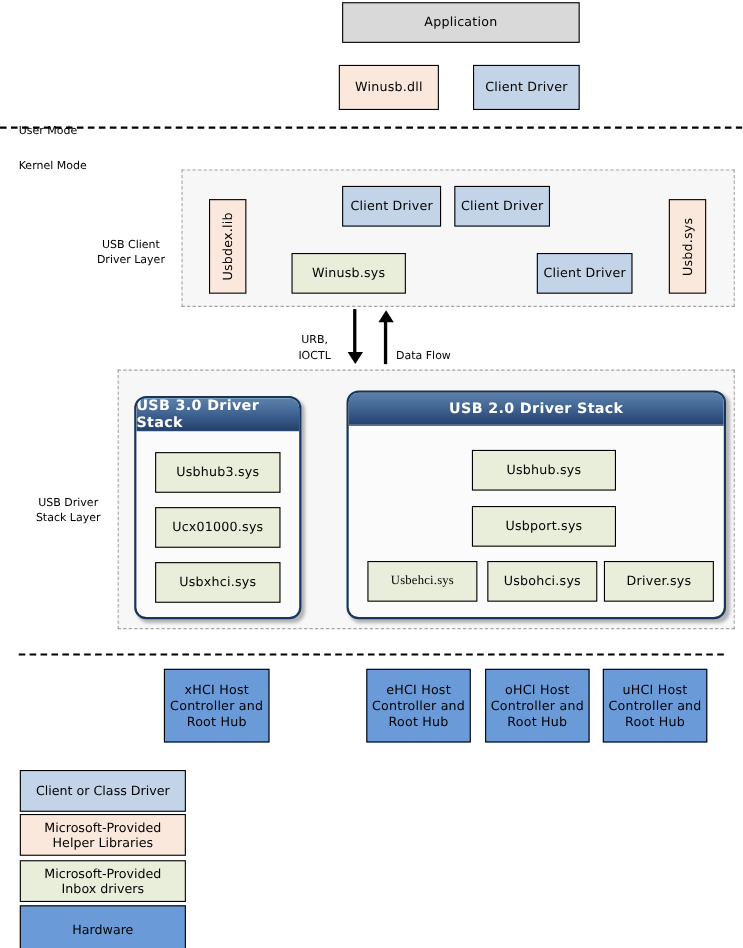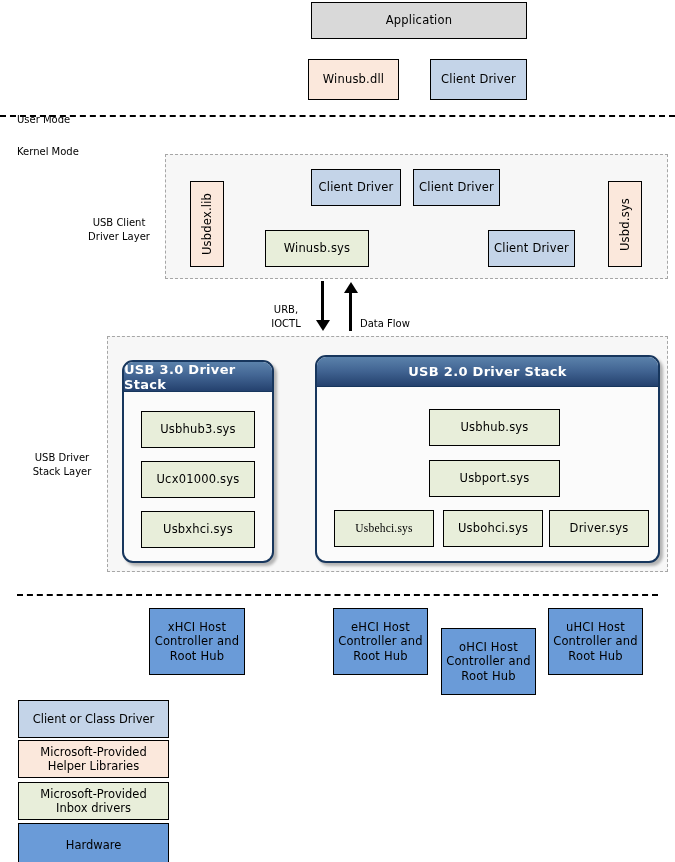--- a/index.html
+++ b/index.html
@@ -247,21 +247,21 @@
 Controller and
 Root Hub</span>
   </div>
 
   <div class="box hw" style="left:333px; top:608px; width:95px; height:67px;">
     <span style="white-space:pre-line;">eHCI Host
 Controller and
 Root Hub</span>
   </div>
 
-  <div class="box hw" style="left:441px; top:608px; width:95px; height:67px;margin-top:20px;">
+  <div class="box hw" style="left:441px; top:608px; width:95px; height:67px;">
     <span style="white-space:pre-line;">oHCI Host
 Controller and
 Root Hub</span>
   </div>
 
   <div class="box hw" style="left:548px; top:608px; width:95px; height:67px;">
     <span style="white-space:pre-line;">uHCI Host
 Controller and
 Root Hub</span>
   </div>

